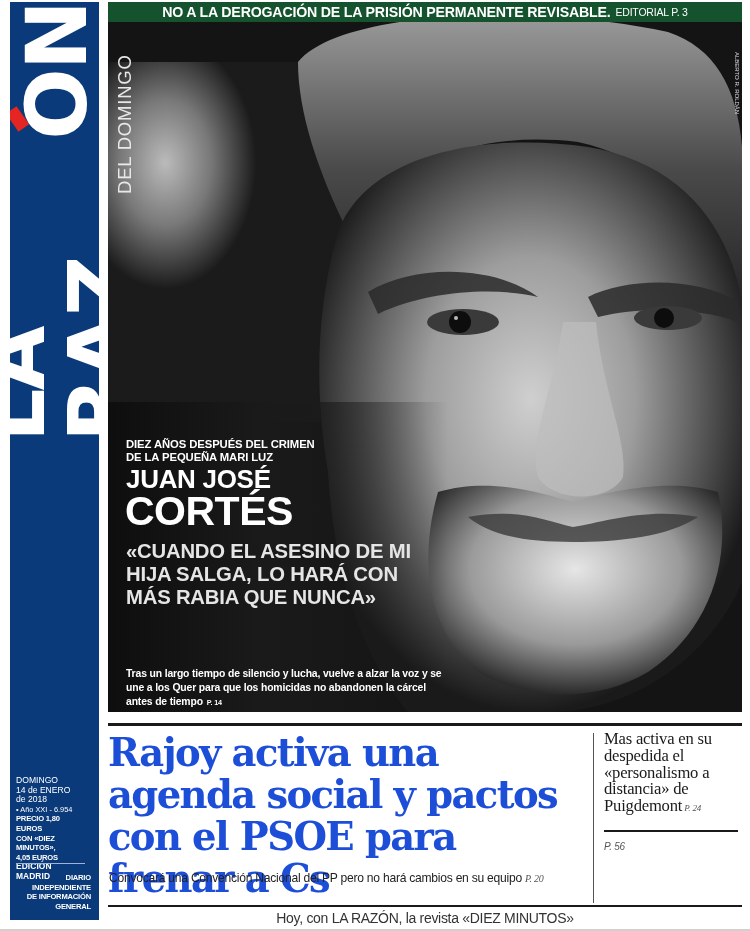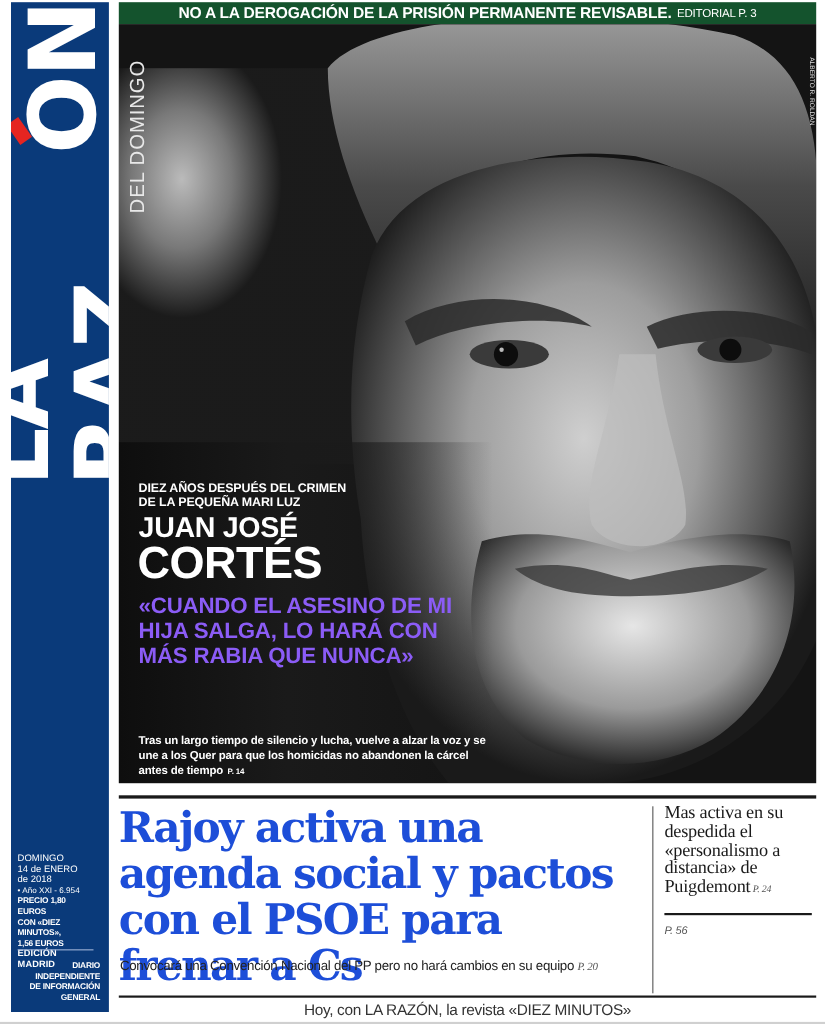--- a/index.html
+++ b/index.html
@@ -93,21 +93,21 @@
   }
   .name1 {
     position: absolute; left: 18px; top: 444px; color: #fff;
     font-weight: bold; font-size: 26px; line-height: 26px; letter-spacing: -0.3px;
   }
   .name2 {
     position: absolute; left: 17px; top: 466px; color: #fff;
     font-weight: bold; font-size: 41px; line-height: 46px; letter-spacing: -0.5px;
   }
   .quote {
-    position: absolute; left: 18px; top: 518px; width: 300px; color: #8b5cf6;
+    position: absolute; left: 18px; top: 518px; width: 300px; color: #e5e5e5;
     font-weight: bold; font-size: 20.3px; line-height: 23px; letter-spacing: -0.2px;
   }
   .standfirst {
     position: absolute; left: 18px; top: 626px; width: 320px; color: #fff;
     font-weight: bold; font-size: 10.4px; line-height: 14px; letter-spacing: -0.15px; margin-top: 19px;
   }
   .standfirst .page { font-size: 7.2px; margin-left: 4px; }
 
   
   .rule-top { position: absolute; left: 108px; top: 723px; width: 634px; height: 3px; background: #1a1a1a; }
@@ -159,21 +159,21 @@
     </div>
   </div>
 
   <div class="date-block" style="left:6px; top:774px;">
     <div>DOMINGO</div>
     <div>14 de ENERO</div>
     <div>de 2018</div>
     <div class="small">• Año XXI - 6.954</div>
     <div class="bold">PRECIO 1,80 EUROS</div>
     <div class="bold">CON «DIEZ MINUTOS»,</div>
-    <div class="bold">1,56 EUROS</div>
+    <div class="bold">4,05 EUROS</div>
     <div class="edition">EDICIÓN MADRID</div>
   </div>
   <div class="date-rule" style="left:6px; top:861px;"></div>
   <div class="tagline" style="left:6px; top:871px;text-align:right;">
     <div>DIARIO</div>
     <div>INDEPENDIENTE</div>
     <div>DE INFORMACIÓN</div>
     <div>GENERAL</div>
   </div>
 </div>

